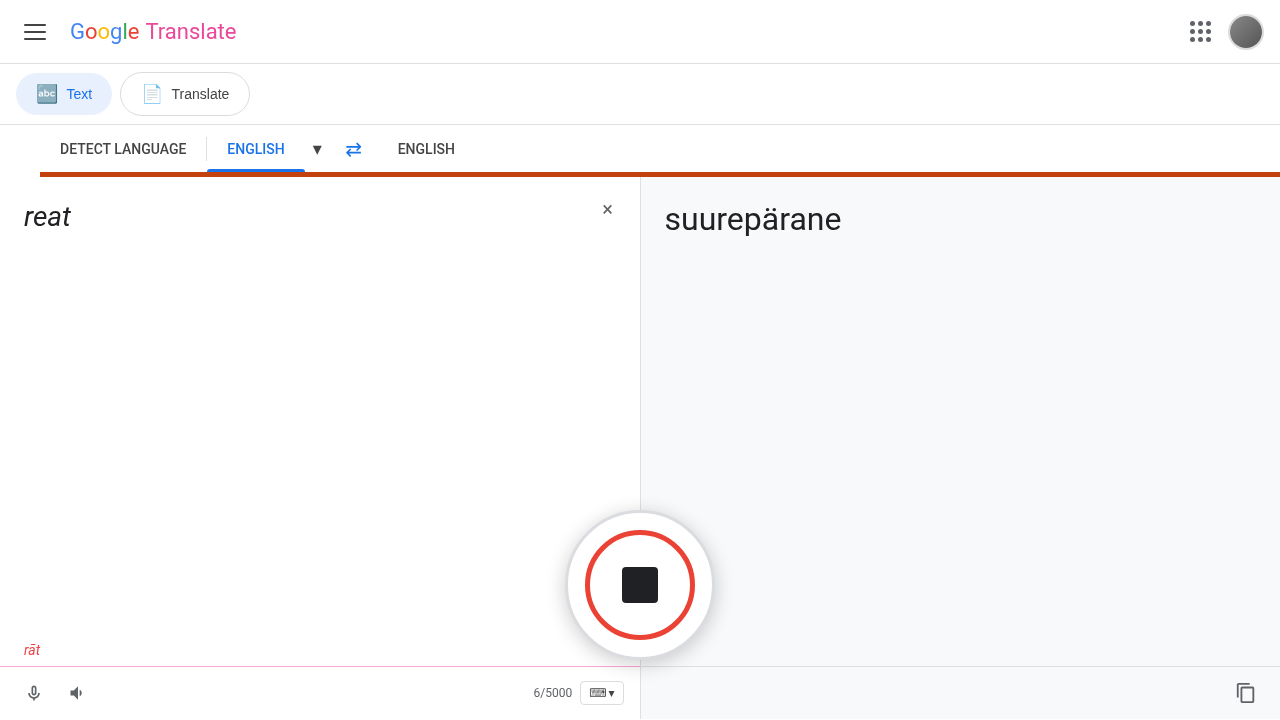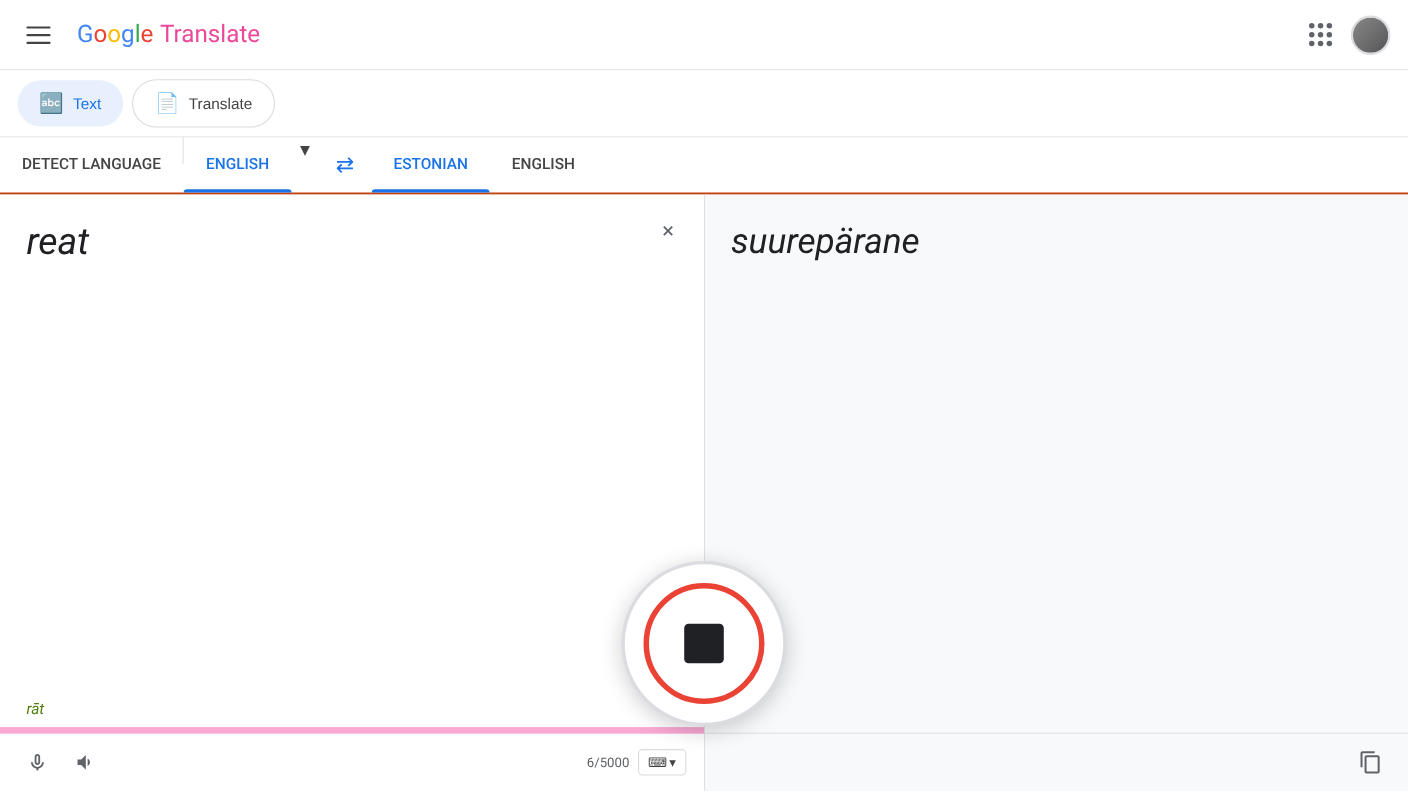--- a/index.html
+++ b/index.html
@@ -131,25 +131,26 @@
       border: 1px solid #dadce0;
       background: #fff;
     }
     .tab-icon {
       font-size: 18px;
     }
 
     
     .lang-bar {
       display: flex;
-      align-items: flex-start;
-      background: #fff;
-      border-bottom: 2px solid #c2410c;
+      align-items: center;
+      background: #fff;
+      border-bottom: 5px solid #c2410c;
       height: 52px;
       padding: 0 0;
+      margin-left: 40px;
     }
     .lang-item {
       display: flex;
       align-items: center;
       padding: 0 20px;
       height: 100%;
       font-size: 14px;
       font-weight: 500;
       cursor: pointer;
       position: relative;
@@ -211,21 +212,21 @@
       flex-direction: column;
       border-right: 1px solid #e0e0e0;
       position: relative;
     }
     .source-text-area {
       flex: 1;
       padding: 20px 24px;
       position: relative;
     }
     .source-text {
-      font-size: 34px;
+      font-size: 28px;
       font-style: italic;
       color: #202124;
       line-height: 1.4;
     }
     .clear-btn {
       position: absolute;
       top: 16px;
       right: 16px;
       width: 32px;
       height: 32px;
@@ -233,28 +234,28 @@
       align-items: center;
       justify-content: center;
       cursor: pointer;
       border-radius: 50%;
       color: #5f6368;
       font-size: 20px;
     }
     .phonetic-text {
       padding: 0 24px 8px;
       font-size: 14px;
-      color: #4d7c0f;
+      color: #ef4444;
       font-style: italic;
     }
     .source-footer {
       display: flex;
       align-items: center;
       padding: 8px 16px;
-      border-top: 6px solid #f9a8d4;
+      border-top: 1px solid #f9a8d4;
       gap: 8px;
     }
     .footer-icon-btn {
       width: 36px;
       height: 36px;
       display: flex;
       align-items: center;
       justify-content: center;
       cursor: pointer;
       border-radius: 50%;
@@ -283,21 +284,20 @@
     .target-panel {
       flex: 1;
       background: #f8f9fa;
       display: flex;
       flex-direction: column;
       position: relative;
     }
     .target-text-area {
       flex: 1;
       padding: 20px 24px;
-      font-style: italic;
     }
     .target-text {
       font-size: 32px;
       color: #202124;
       line-height: 1.4;
       font-weight: 400;
     }
     .target-footer {
       display: flex;
       align-items: center;
@@ -398,21 +398,20 @@
     <span>Translate</span>
   </button>
 </div>
 
 <div class="lang-bar">
   <div class="lang-item detect">DETECT LANGUAGE</div>
   <div class="lang-divider-vertical"></div>
   <div class="lang-item selected">ENGLISH</div>
   <div class="lang-dropdown-arrow">▾</div>
   <div class="lang-swap">⇄</div>
-  <div class="lang-item selected">ESTONIAN</div>
   <div class="lang-item plain">ENGLISH</div>
 </div>
 
 <div class="translate-area">
 
   <div class="source-panel">
     <div class="source-text-area">
       <div class="source-text">reat</div>
       <div class="clear-btn">×</div>
     </div>

